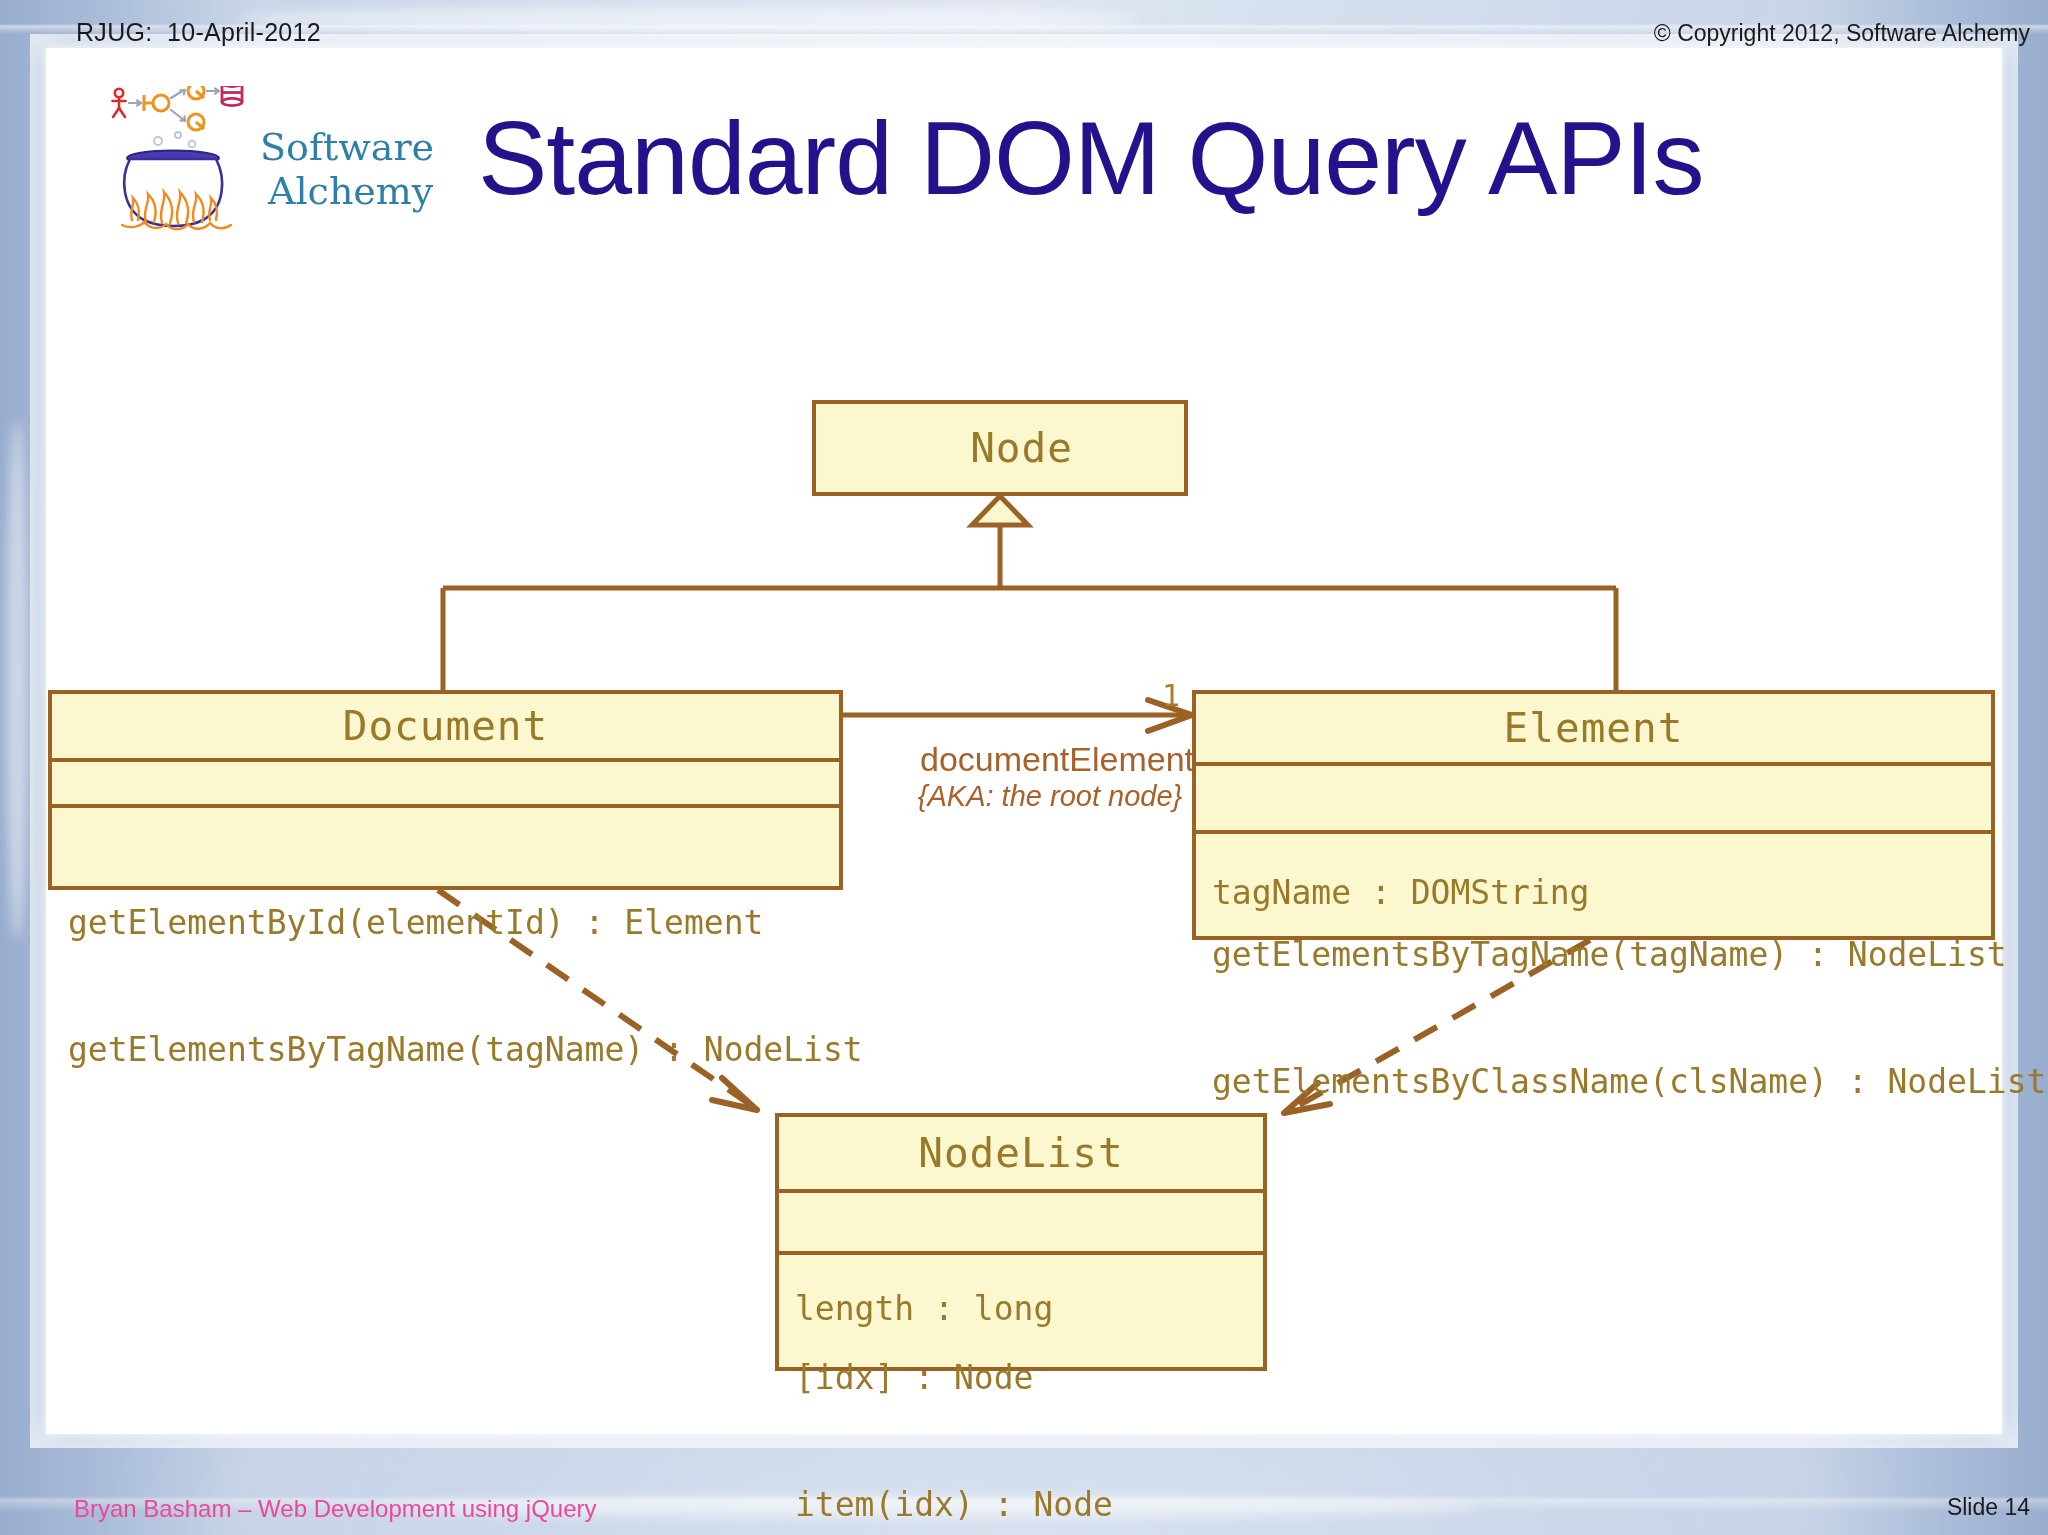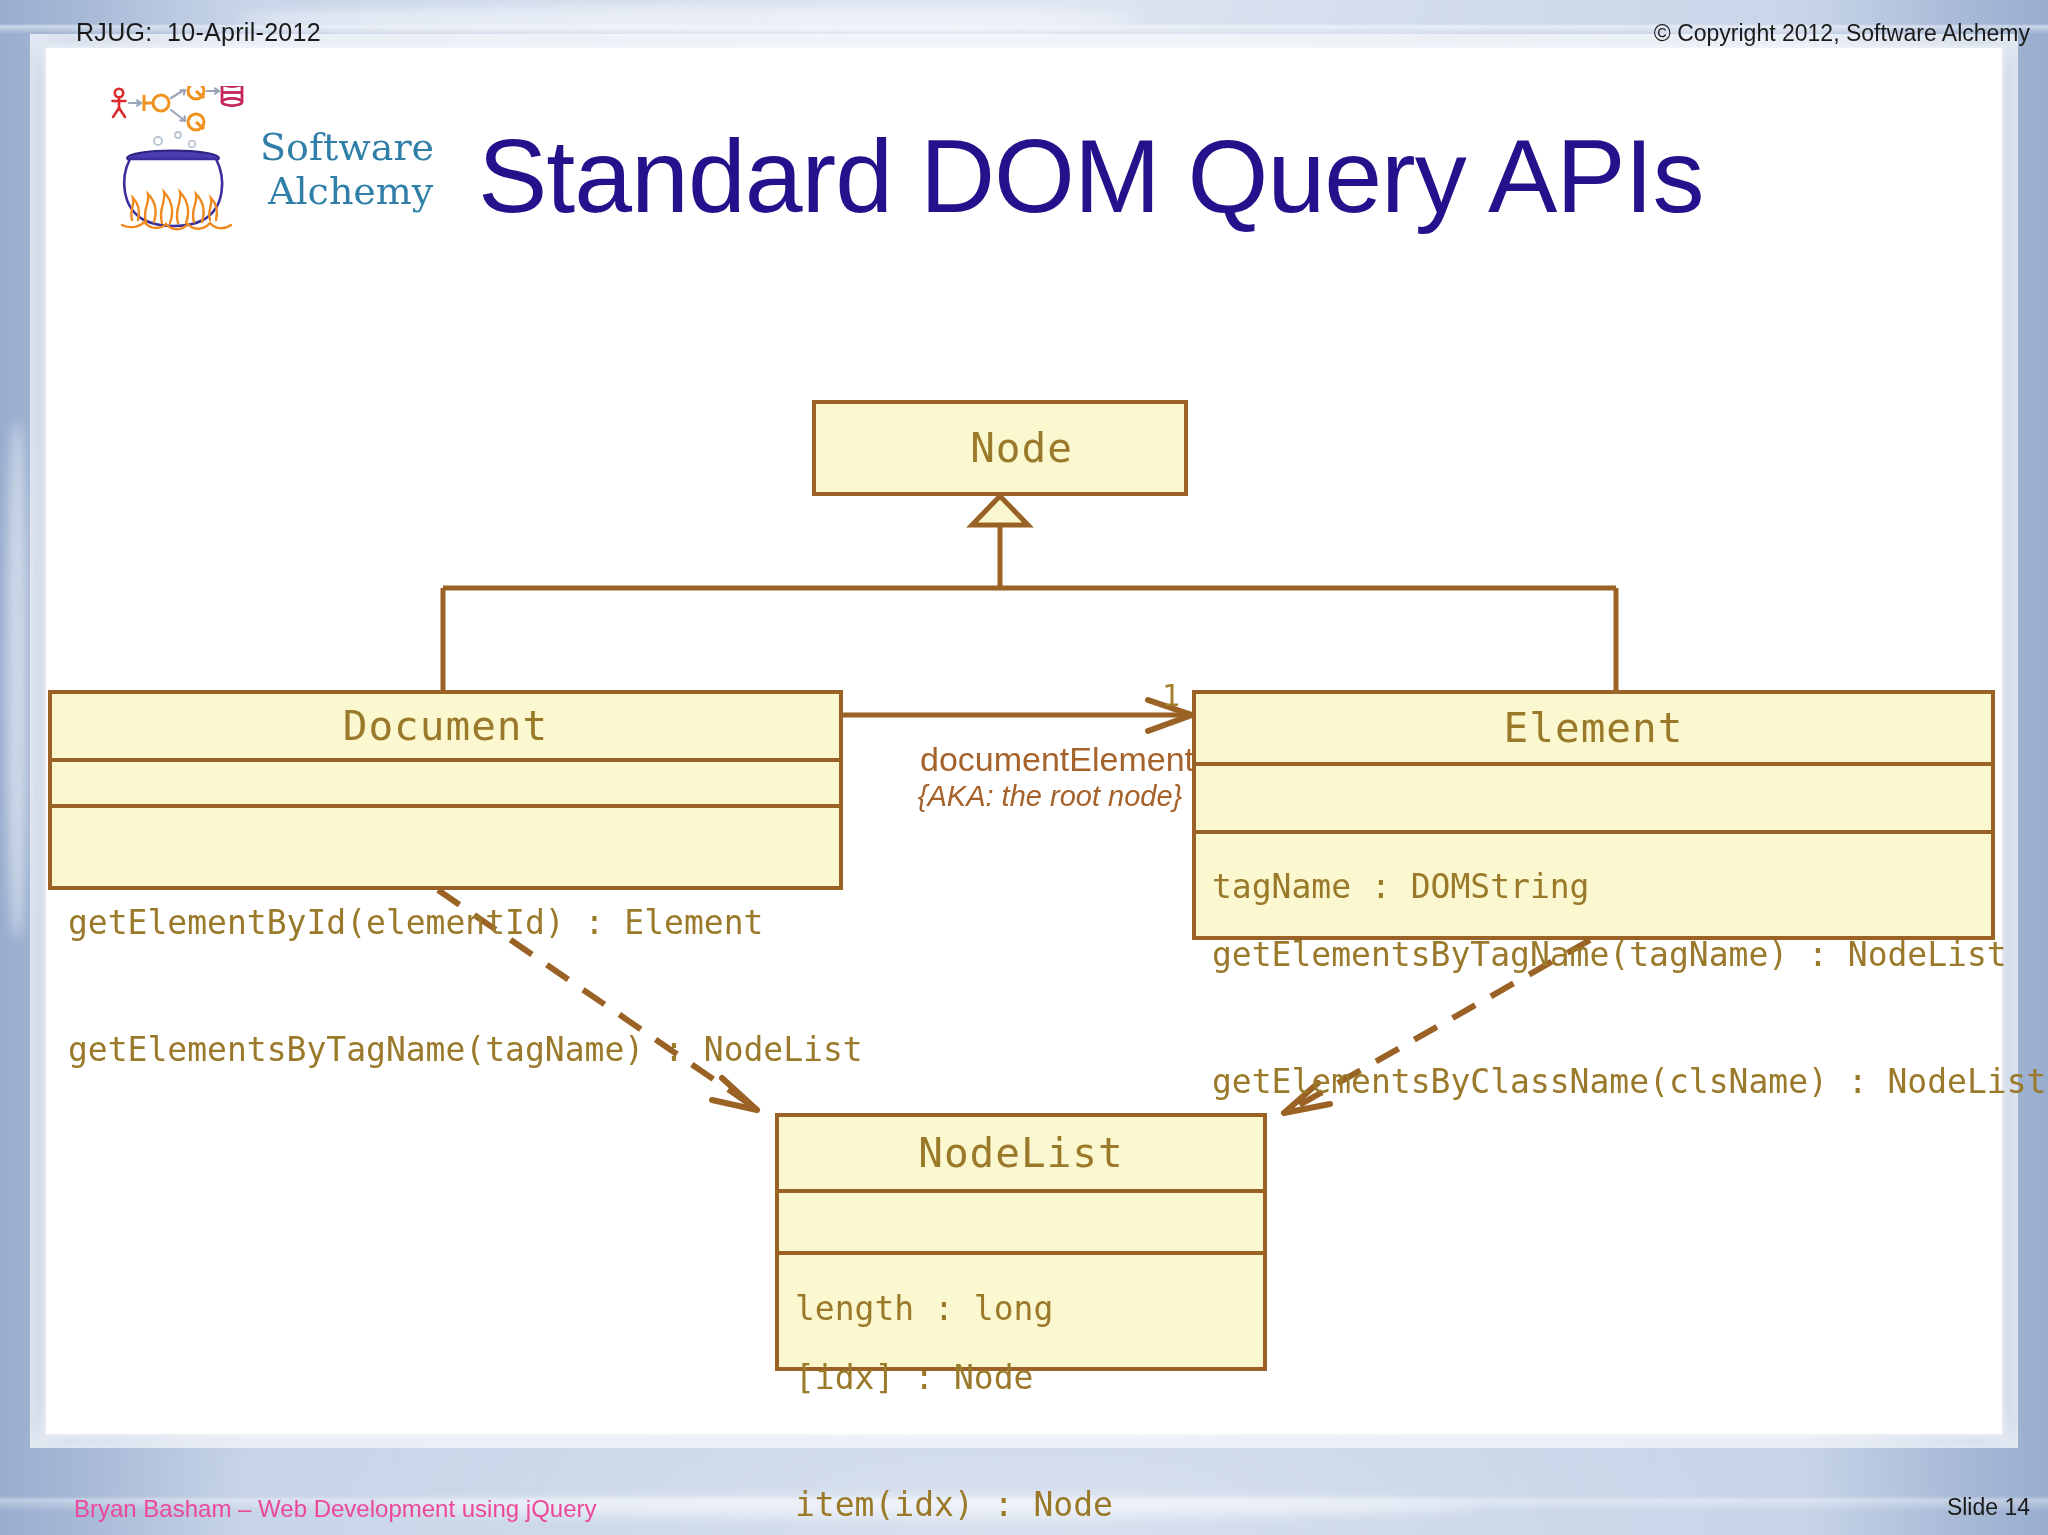--- a/index.html
+++ b/index.html
@@ -100,21 +100,21 @@
   
   .logo {
     position: absolute;
     left: 108px; top: 86px;
     width: 350px; height: 145px;
   }
 
   
   .title {
     position: absolute;
-    left: 478px; top: 122px;
+    left: 478px; top: 104px;
     font-size: 104px;
     font-weight: 400;
     color: #26118c;
     letter-spacing: -1px;
     white-space: pre;
     line-height: 1.05;
   }
 
   
   #uml-layer {
@@ -291,21 +291,21 @@
     <div class="uml-cell uml-title-cell" style="height:64px;">Document</div>
     <div class="uml-cell uml-divider" style="height:46px;"></div>
     <div class="uml-cell uml-divider uml-body-cell" style="height:82px;">
       <div>getElementById(elementId) : Element</div>
       <div>getElementsByTagName(tagName) : NodeList</div>
     </div>
   </div>
 
   <div class="uml-box" style="left:1192px; top:690px; width:803px; height:250px;">
     <div class="uml-cell uml-title-cell" style="height:68px;">Element</div>
-    <div class="uml-cell uml-divider uml-body-cell" style="height:68px; padding-top:16px;">
+    <div class="uml-cell uml-divider uml-body-cell" style="height:68px; padding-top:22px;">
       <div>tagName : DOMString</div>
     </div>
     <div class="uml-cell uml-divider uml-body-cell" style="height:106px; padding-top:16px;">
       <div>getElementsByTagName(tagName) : NodeList</div>
       <div>getElementsByClassName(clsName) : NodeList</div>
     </div>
   </div>
 
   <div class="uml-box" style="left:775px; top:1113px; width:492px; height:258px;">
     <div class="uml-cell uml-title-cell" style="height:72px;">NodeList</div>

